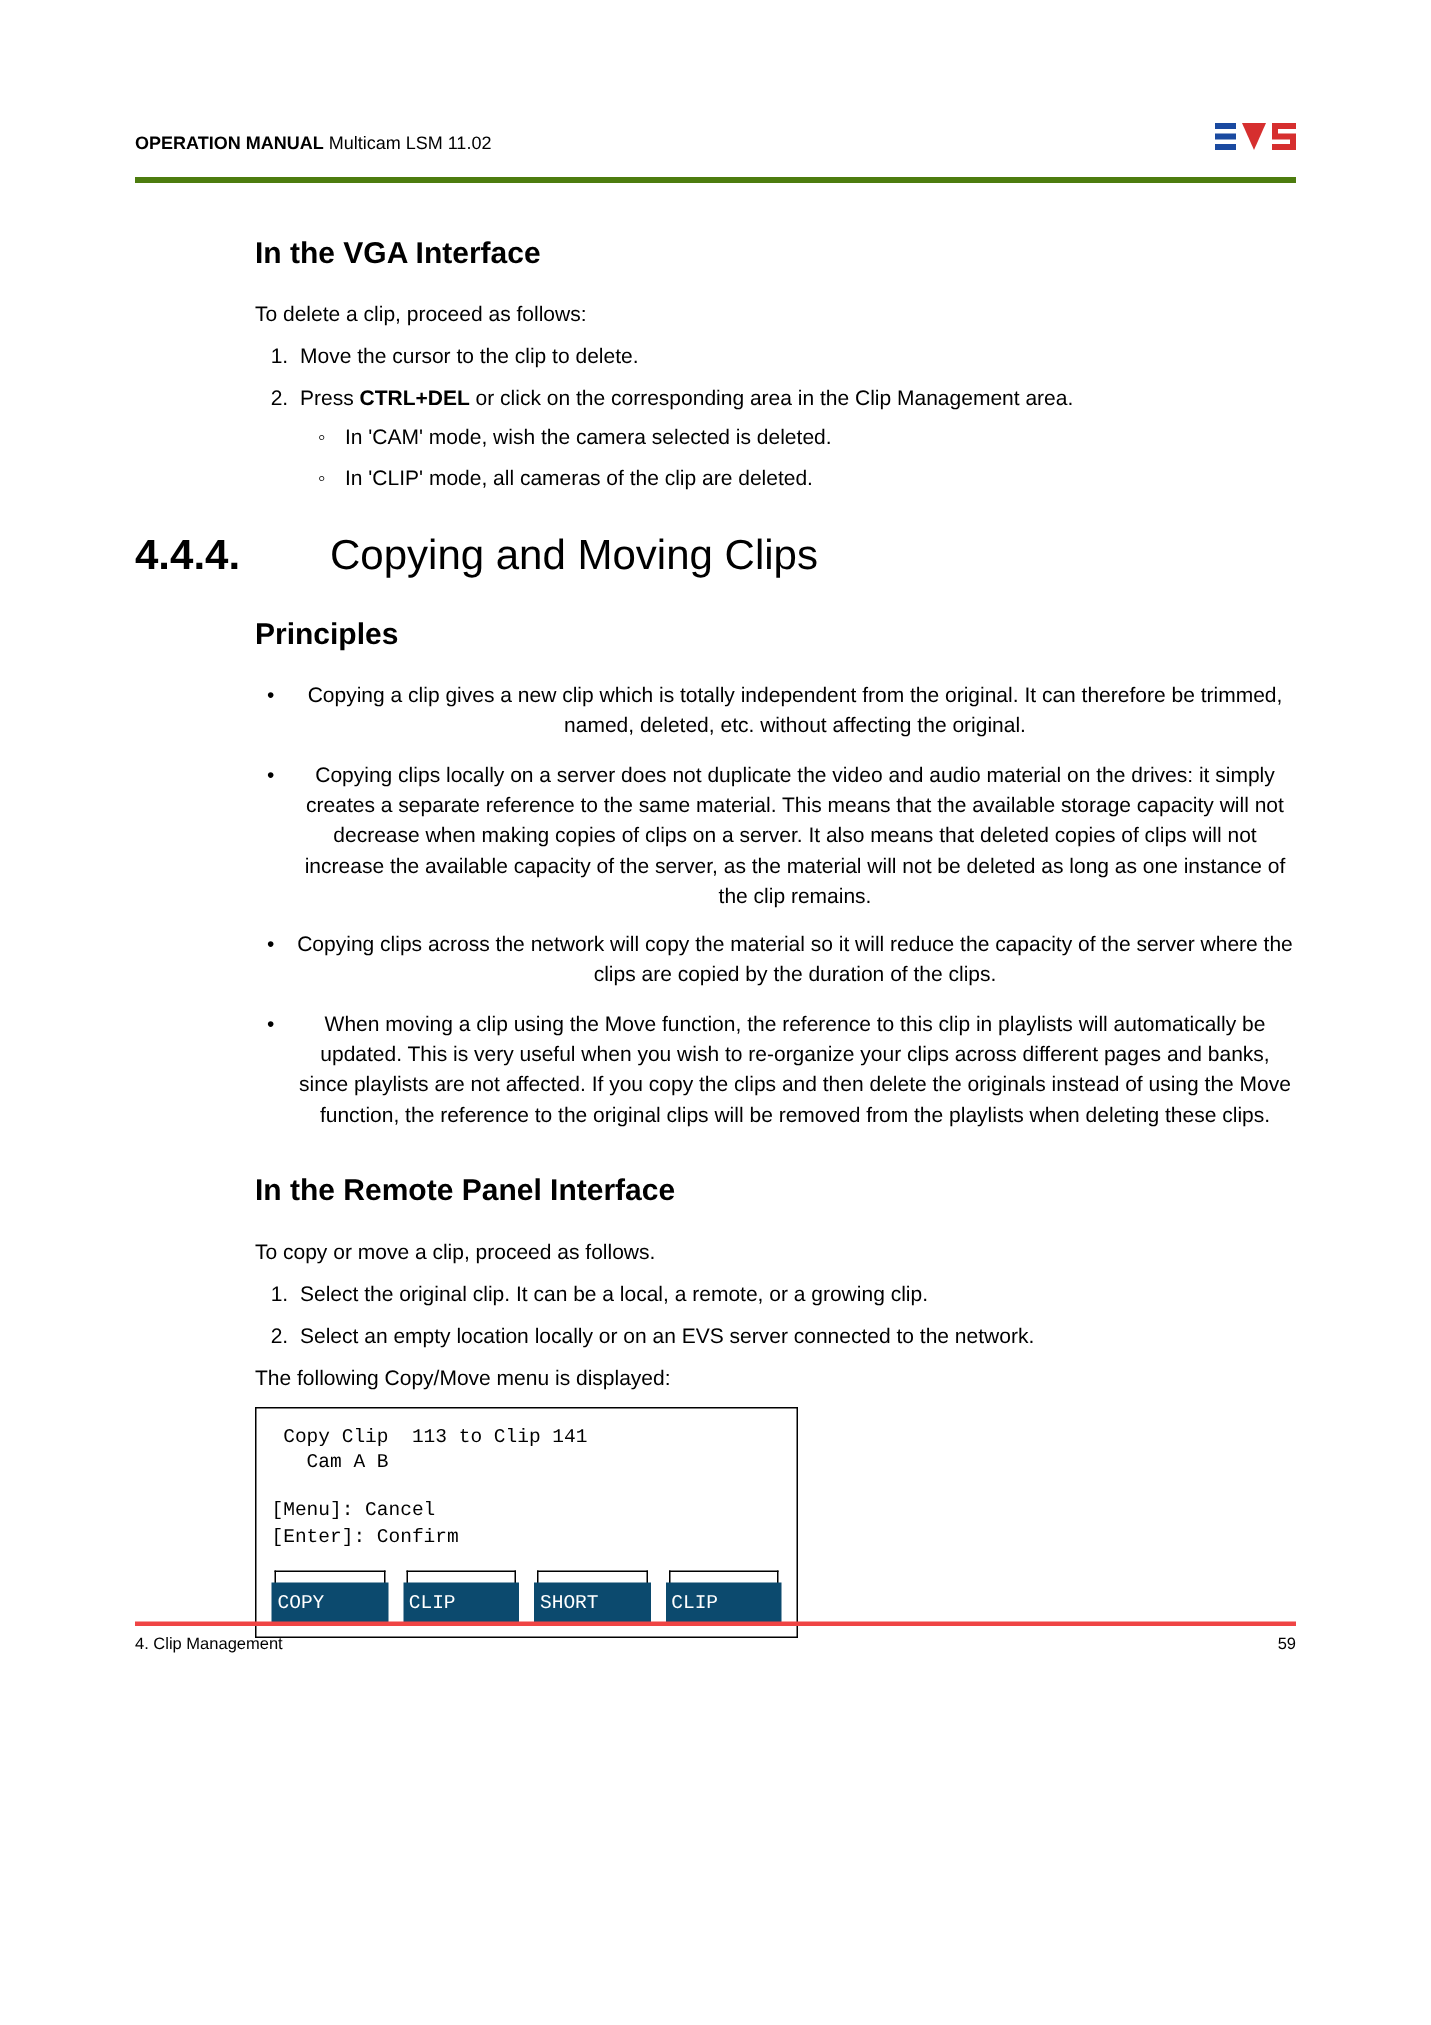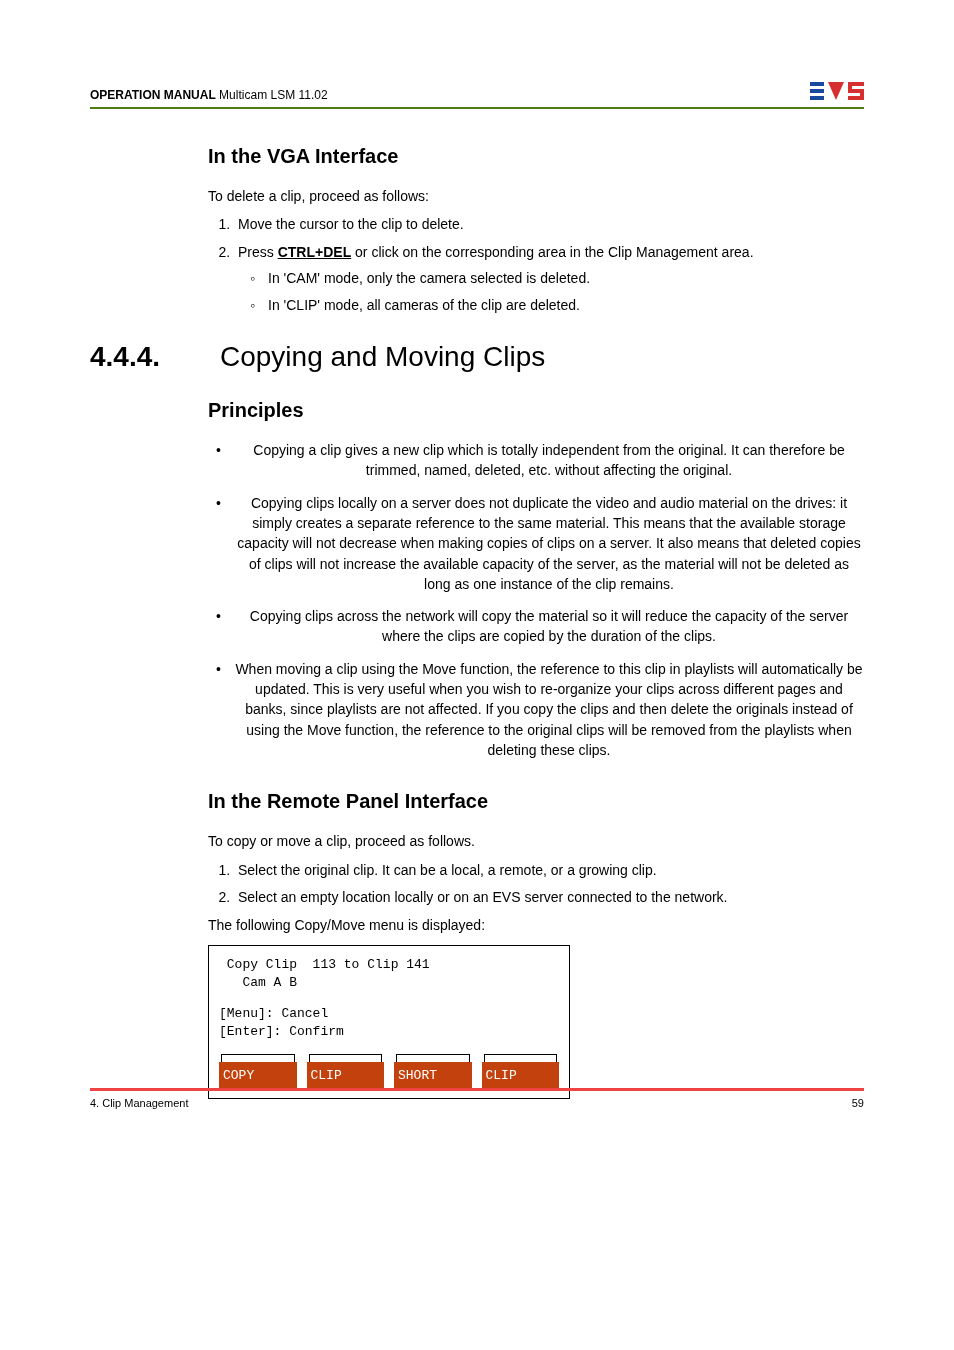--- a/index.html
+++ b/index.html
@@ -13,38 +13,38 @@
   .page {
     padding: 80px 90px 50px 90px;
     box-sizing: border-box;
     width: 954px;
     position: relative;
   }
   .header-row {
     display: flex;
     justify-content: space-between;
     align-items: flex-end;
-    border-bottom: 2px solid #4d7c0f;
-    padding-bottom: 5px;
+    border-bottom: 4px solid #4d7c0f;
+    padding-bottom: 16px;
     margin-bottom: 36px;
   }
   .header-text {
     font-size: 12px;
     font-weight: bold;
   }
   .header-text .light {
     font-weight: normal;
   }
   .logo {
     display: flex;
     align-items: center;
     gap: 2px;
   }
   .content {
-    margin-left: 118px;
+    margin-left: 80px;
   }
   .h3 {
     font-size: 20px;
     font-weight: bold;
     margin: 26px 0 18px 0;
   }
   .para {
     font-size: 14px;
     line-height: 1.45;
     margin: 0 0 8px 0;
@@ -103,21 +103,21 @@
   .sect-num {
     font-size: 28px;
     font-weight: bold;
     width: 130px;
     flex-shrink: 0;
   }
   .sect-title {
     font-size: 28px;
     font-weight: normal;
   }
-  .bold { font-weight: bold; text-decoration: underline; }
+  .bold { font-weight: bold; }
 
   .panel-box {
     border: 1.5px solid #000;
     width: 362px;
     margin-top: 10px;
     padding: 10px 10px 8px 10px;
     font-family: "Courier New", monospace;
     font-size: 13px;
     line-height: 1.35;
     box-sizing: border-box;
@@ -139,21 +139,21 @@
     position: absolute;
     left: 2px; right: 2px; top: -8px;
     height: 8px;
     border-left: 1.5px solid #000;
     border-right: 1.5px solid #000;
     border-top: 1.5px solid #000;
   }
   .panel-btn {
     position: absolute;
     left: 0; right: 0; top: 0; bottom: 0;
-    background: #c2410c;
+    background: #0c4a6e;
     color: #fff;
     font-family: "Courier New", monospace;
     font-size: 13px;
     padding: 5px 4px 0 4px;
     box-sizing: border-box;
     white-space: pre;
   }
 
   .footer {
     position: absolute;
@@ -187,21 +187,21 @@
   </div>
 
   <div class="content">
     <div class="h3">In the VGA Interface</div>
     <p class="para">To delete a clip, proceed as follows:</p>
     <ol class="num">
       <li><span>Move the cursor to the clip to delete.</span></li>
       <li>
         <span>Press </span><span class="bold">CTRL+DEL</span><span> or click on the corresponding area in the Clip Management area.</span>
         <ul class="circ">
-          <li>In 'CAM' mode, only the camera selected is deleted.</li>
+          <li>In 'CAM' mode, wish the camera selected is deleted.</li>
           <li>In 'CLIP' mode, all cameras of the clip are deleted.</li>
         </ul>
       </li>
     </ol>
   </div>
 
   <div class="sect-row">
     <div class="sect-num">4.4.4.</div>
     <div class="sect-title">Copying and Moving Clips</div>
   </div>

